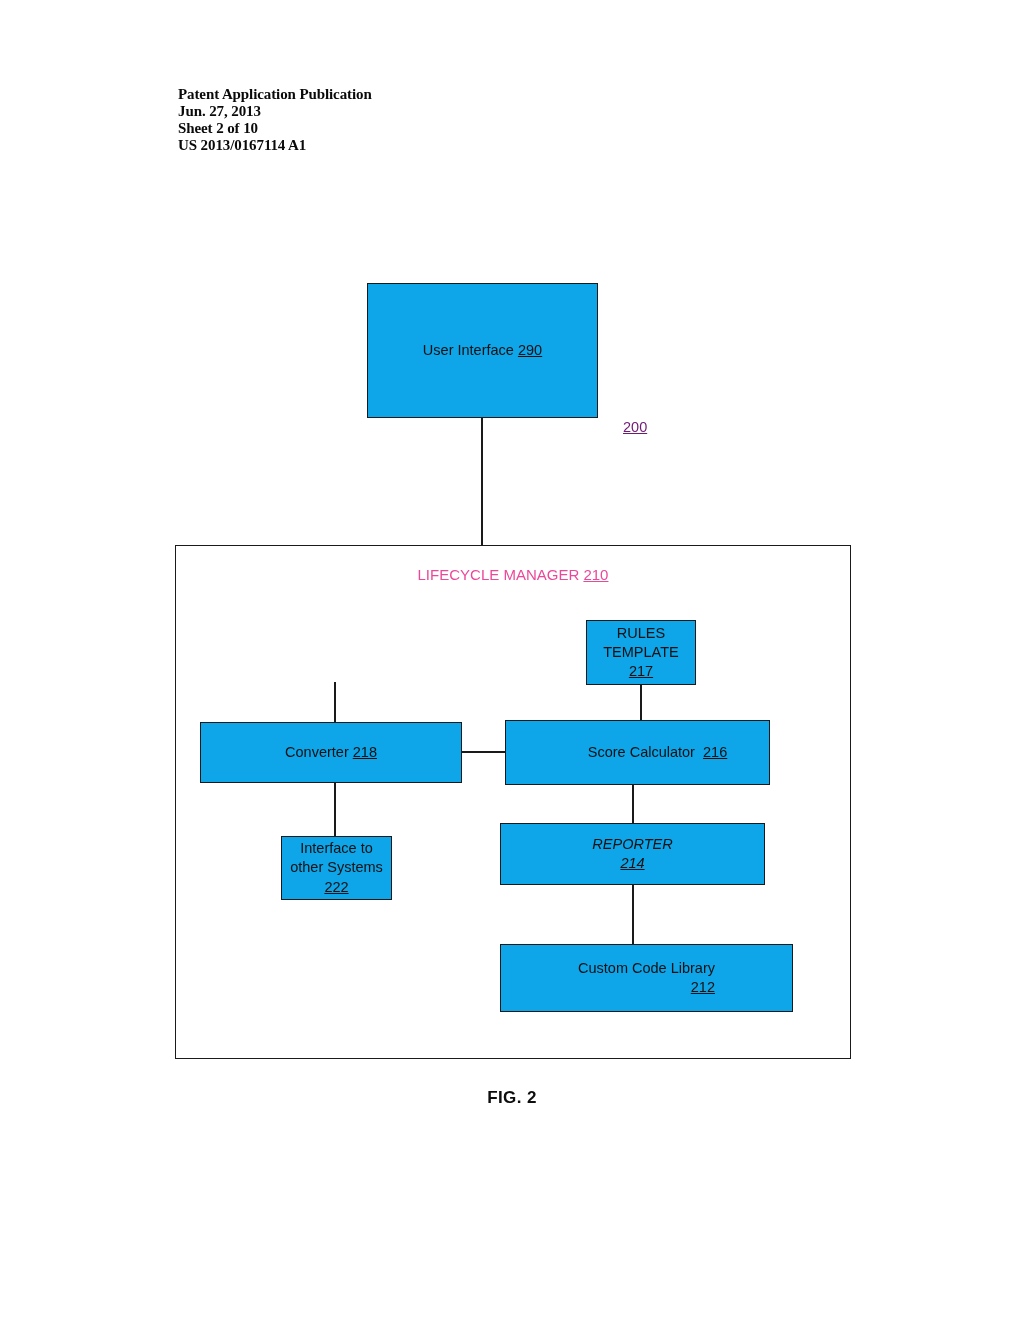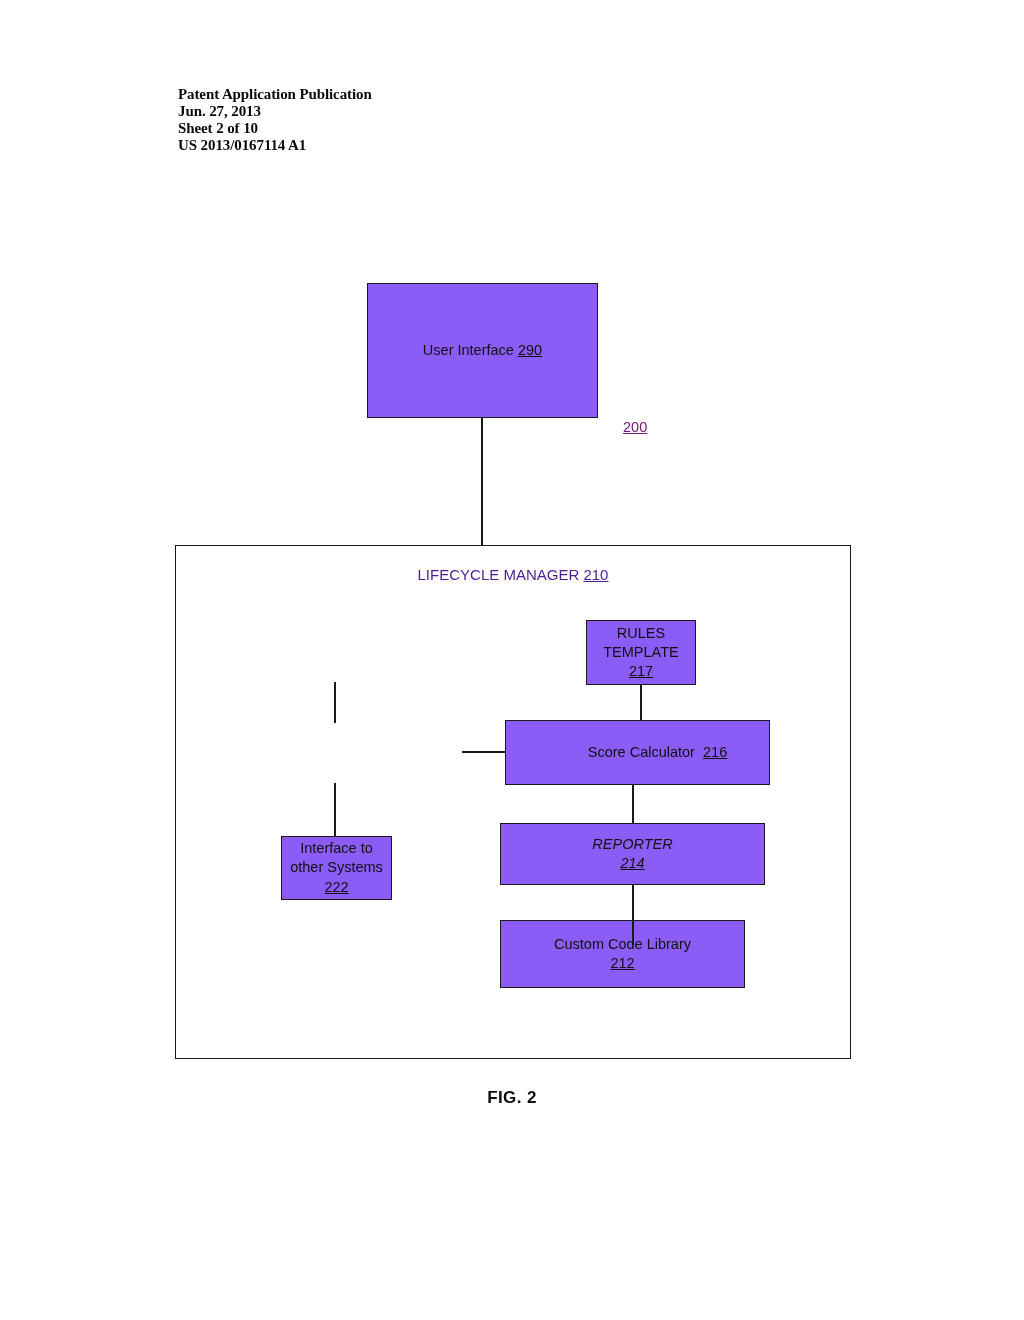--- a/index.html
+++ b/index.html
@@ -41,21 +41,21 @@
     margin-left: 12px;
   }
   #patent-header .pub-number {
     margin-left: 48px;
   }
 
   
   .dbox {
     position: absolute;
     box-sizing: border-box;
-    background: #8b5cf6;
+    background: #0ea5e9;
     border: 1.6px solid #1a1a1a;
     display: flex;
     align-items: center;
     justify-content: center;
     text-align: center;
     color: #111111;
     font-size: 14.5px;
     line-height: 1.32;
   }
   .dbox .label {
@@ -95,21 +95,21 @@
     background: #ffffff;
     border: 1.6px solid #1a1a1a;
   }
   #lifecycle-manager-title {
     position: absolute;
     left: 0;
     top: 20px;
     width: 100%;
     text-align: center;
     font-size: 15px;
-    color: #4c1d95;
+    color: #ec4899;
   }
 
   
   #box-page-generator {
     left: 280px;
     top: 622px;
     width: 110px;
     height: 60px;
   }
   #box-rules-template {
@@ -140,23 +140,24 @@
   }
   #box-reporter {
     left: 500px;
     top: 823px;
     width: 265px;
     height: 62px;
     font-style: italic;
   }
   #box-custom-code-library {
     left: 500px;
-    top: 920px;
-    width: 245px;
+    top: 944px;
+    width: 293px;
     height: 68px;
+    text-align: right;
   }
 
   
   .conn {
     position: absolute;
     background: #1a1a1a;
   }
   .conn-v { width: 1.6px; }
   .conn-h { height: 1.6px; }
 
@@ -204,20 +205,23 @@
   <div id="box-lifecycle-manager">
     <div id="lifecycle-manager-title"><span>LIFECYCLE MANAGER</span> <span class="ref">210</span></div>
   </div>
 
 
   <div class="dbox" id="box-rules-template">
     <span class="label"><span>RULES
 TEMPLATE</span><br><span class="ref">217</span></span>
   </div>
 
+  <div class="dbox" id="box-converter">
+    <span class="label"><span>Converter</span> <span class="ref">218</span></span>
+  </div>
 
   <div class="dbox" id="box-score-calculator">
     <span class="label"><span>Score Calculator</span>&nbsp; <span class="ref">216</span></span>
   </div>
 
   <div class="dbox" id="box-interface-other-systems">
     <span class="label"><span>Interface to
 other Systems</span><br><span class="ref">222</span></span>
   </div>
 

